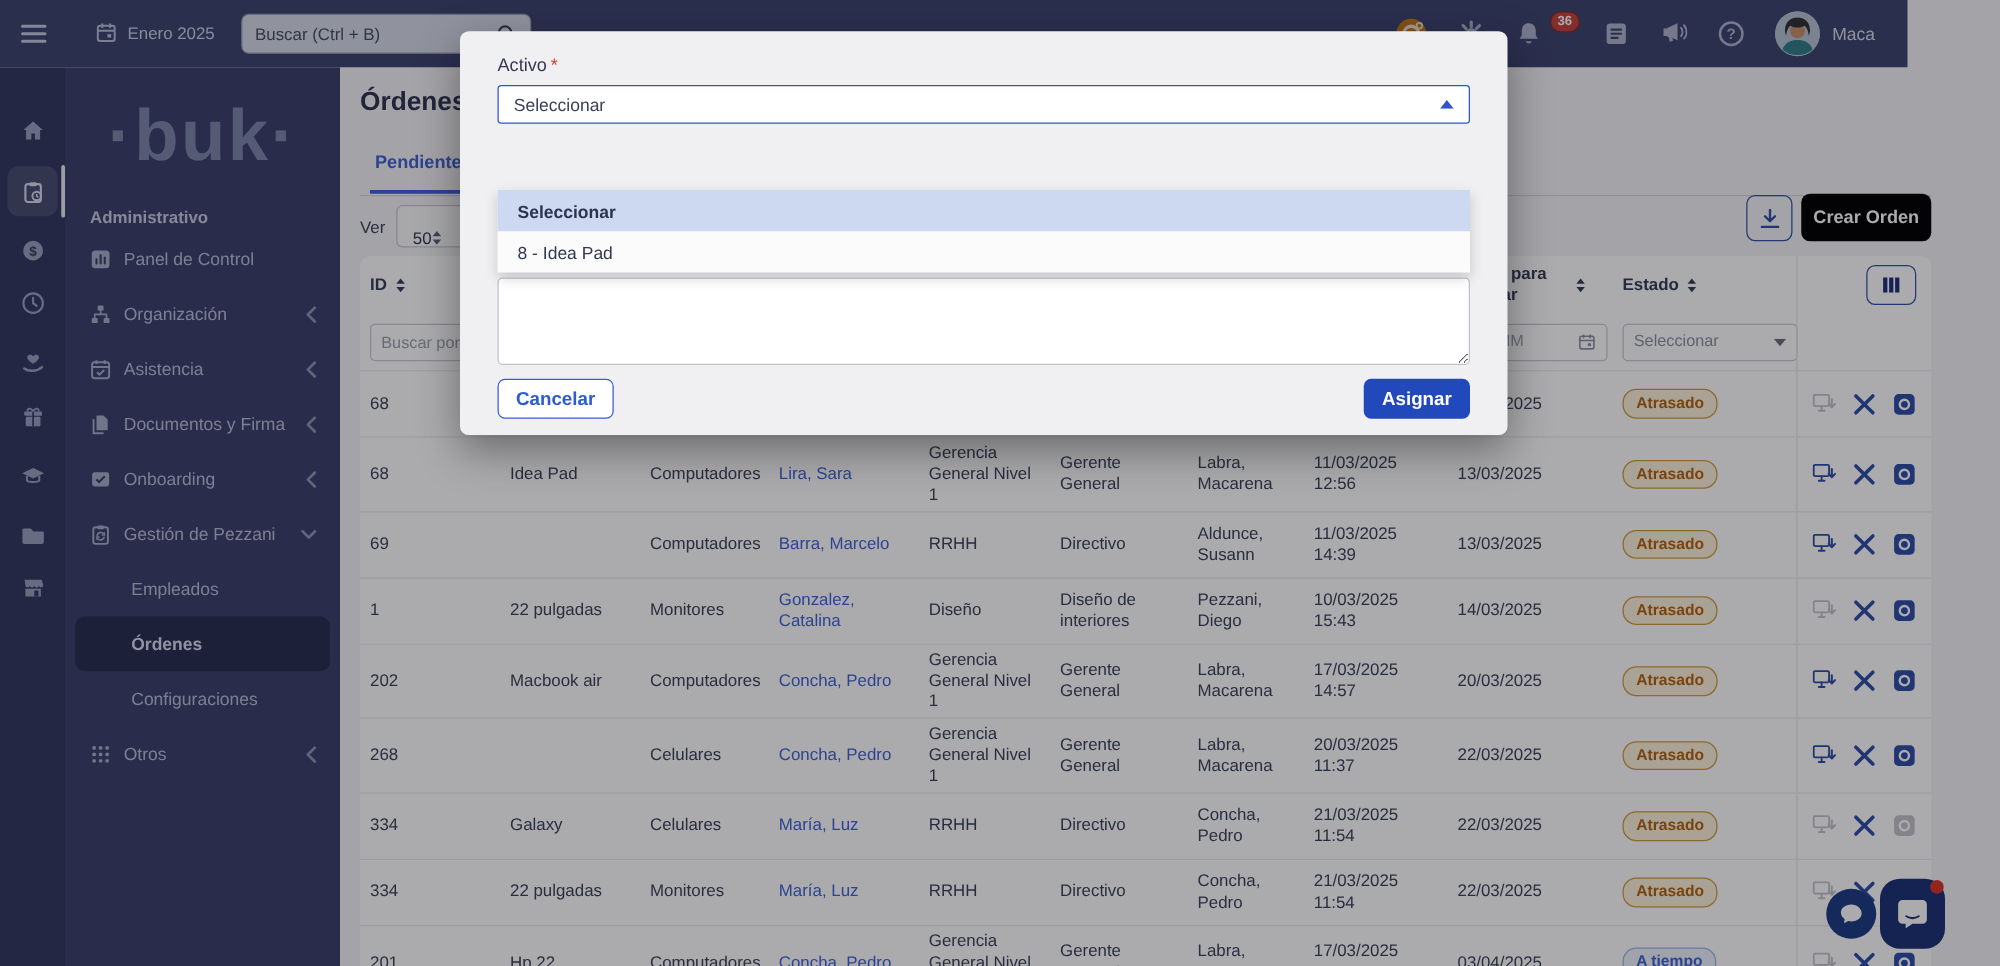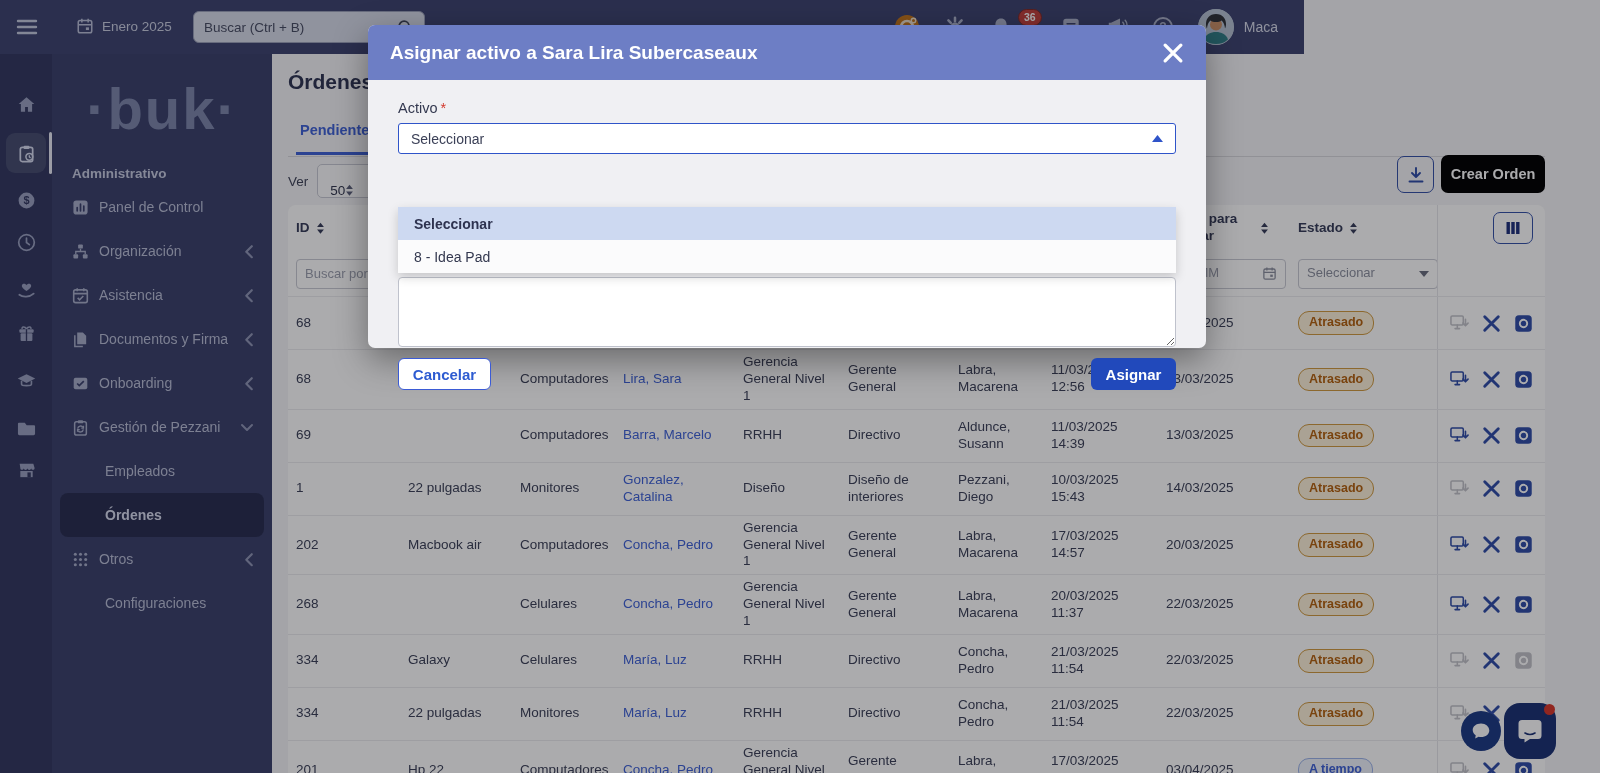--- a/index.html
+++ b/index.html
@@ -2,21 +2,21 @@
 <html><head>
 <meta charset="utf-8">
 <style>
   * { box-sizing: border-box; margin: 0; padding: 0; }
   html,body { width:1600px; height:773px; overflow:hidden; }
   body { font-family:"Liberation Sans","DejaVu Sans",sans-serif; background:#f5f5f7; }
   .screen { position:relative; width:1600px; height:773px; overflow:hidden; background:#f5f5f7; }
   svg { display:block; }
 
   
-  .topbar { position:absolute; left:0; top:0; width:1304px; height:54px; background:#3d4470; z-index:1; }
+  .topbar { position:absolute; left:0; top:0; width:1526px; height:54px; background:#3d4470; z-index:1; }
   .hamburger { position:absolute; left:16px; top:17px; width:22px; height:20px; color:#c3c8dd; cursor:pointer; }
   .tb-date { position:absolute; left:76px; top:17px; display:flex; align-items:center; gap:8px; color:#c9cde0; font-size:13.5px; }
   .tb-date .ic { width:18px; height:18px; color:#b9bed6; }
   .searchbox { position:absolute; left:193px; top:11px; width:232px; height:32px; background:#d7dbe8; border:1px solid #9aa0b8; border-radius:6px; display:flex; align-items:center; }
   .searchbox input { flex:1; border:none; outline:none; background:transparent; font-size:13.5px; color:#474c63; padding:0 10px; font-family:inherit; }
   .searchbox input::placeholder { color:#474c63; opacity:1; }
   .searchbox .ic { width:17px; height:17px; margin-right:10px; color:#3e4357; }
   .tb-icons { position:absolute; right:0; top:0; height:54px; display:flex; align-items:center; gap:24px; padding-right:26px; }
   .tb-ic { position:relative; width:22px; height:22px; color:#aeb4cc; cursor:pointer; }
   .tb-ic.rewards { width:26px; height:26px; }
@@ -335,20 +335,23 @@
               <path d="M2 3l5 5 5-5" fill="none" stroke="currentColor" stroke-width="2" stroke-linecap="round" stroke-linejoin="round"></path>
             </svg>
           </span>
         </div>
         <div class="mitem sub">
           <span>Empleados</span>
         </div>
         <div class="mitem sub sel">
           <span>Órdenes</span>
         </div>
+        <div class="mitem sub">
+          <span>Configuraciones</span>
+        </div>
         <div class="mitem">
           <span class="mic">
             <svg viewBox="0 0 18 18">
               <g fill="currentColor">
                 <circle cx="3.5" cy="3.5" r="1.6"></circle>
                 <circle cx="9" cy="3.5" r="1.6"></circle>
                 <circle cx="14.5" cy="3.5" r="1.6"></circle>
                 <circle cx="3.5" cy="9" r="1.6"></circle>
                 <circle cx="9" cy="9" r="1.6"></circle>
                 <circle cx="14.5" cy="9" r="1.6"></circle>
@@ -357,23 +360,20 @@
                 <circle cx="14.5" cy="14.5" r="1.6"></circle>
               </g>
             </svg>
           </span>
           <span>Otros</span>
           <span class="chev">
             <svg viewBox="0 0 10 14">
               <path d="M8 2L3 7l5 5" fill="none" stroke="currentColor" stroke-width="2" stroke-linecap="round" stroke-linejoin="round"></path>
             </svg>
           </span>
-        </div>
-        <div class="mitem sub">
-          <span>Configuraciones</span>
         </div>
       </div>
   </div>
 
   <div class="content">
     <div class="page-title">Órdenes</div>
     <div class="tabbar">
       <span class="tab">Pendientes</span>
     </div>
     <div class="ver-group">
@@ -783,28 +783,20 @@
           <path d="M7 4h16a3.5 3.5 0 013.5 3.5v12A3.5 3.5 0 0123 23h-8l-5.5 3.5V23H7a3.5 3.5 0 01-3.5-3.5v-12A3.5 3.5 0 017 4z" fill="#fff"></path>
           <path d="M10 17c3 1.8 7 1.8 10 0" stroke="#1b3174" stroke-width="1.6" fill="none" stroke-linecap="round"></path>
         </svg>
       </span>
     </div>
   <div class="chat-dot"></div>
 
   <div class="dim"></div>
 
   <div class="modal">
-    <div class="modal-head">
-      <span class="modal-title">Asignar activo a Sara Lira Subercaseaux</span>
-      <span class="modal-close">
-          <svg viewBox="0 0 14 14">
-            <path d="M2 2l10 10M12 2L2 12" stroke="currentColor" stroke-width="2.1" stroke-linecap="round"></path>
-          </svg>
-        </span>
-    </div>
     <div class="modal-body">
       <div class="fld-label">
         <span>Activo</span><span class="req">*</span>
       </div>
       <div class="mselect">
         <span>Seleccionar</span>
         <span class="ic">
             <svg viewBox="0 0 11 7">
               <path d="M0 7l5.5-7L11 7z" fill="currentColor"></path>
             </svg>

